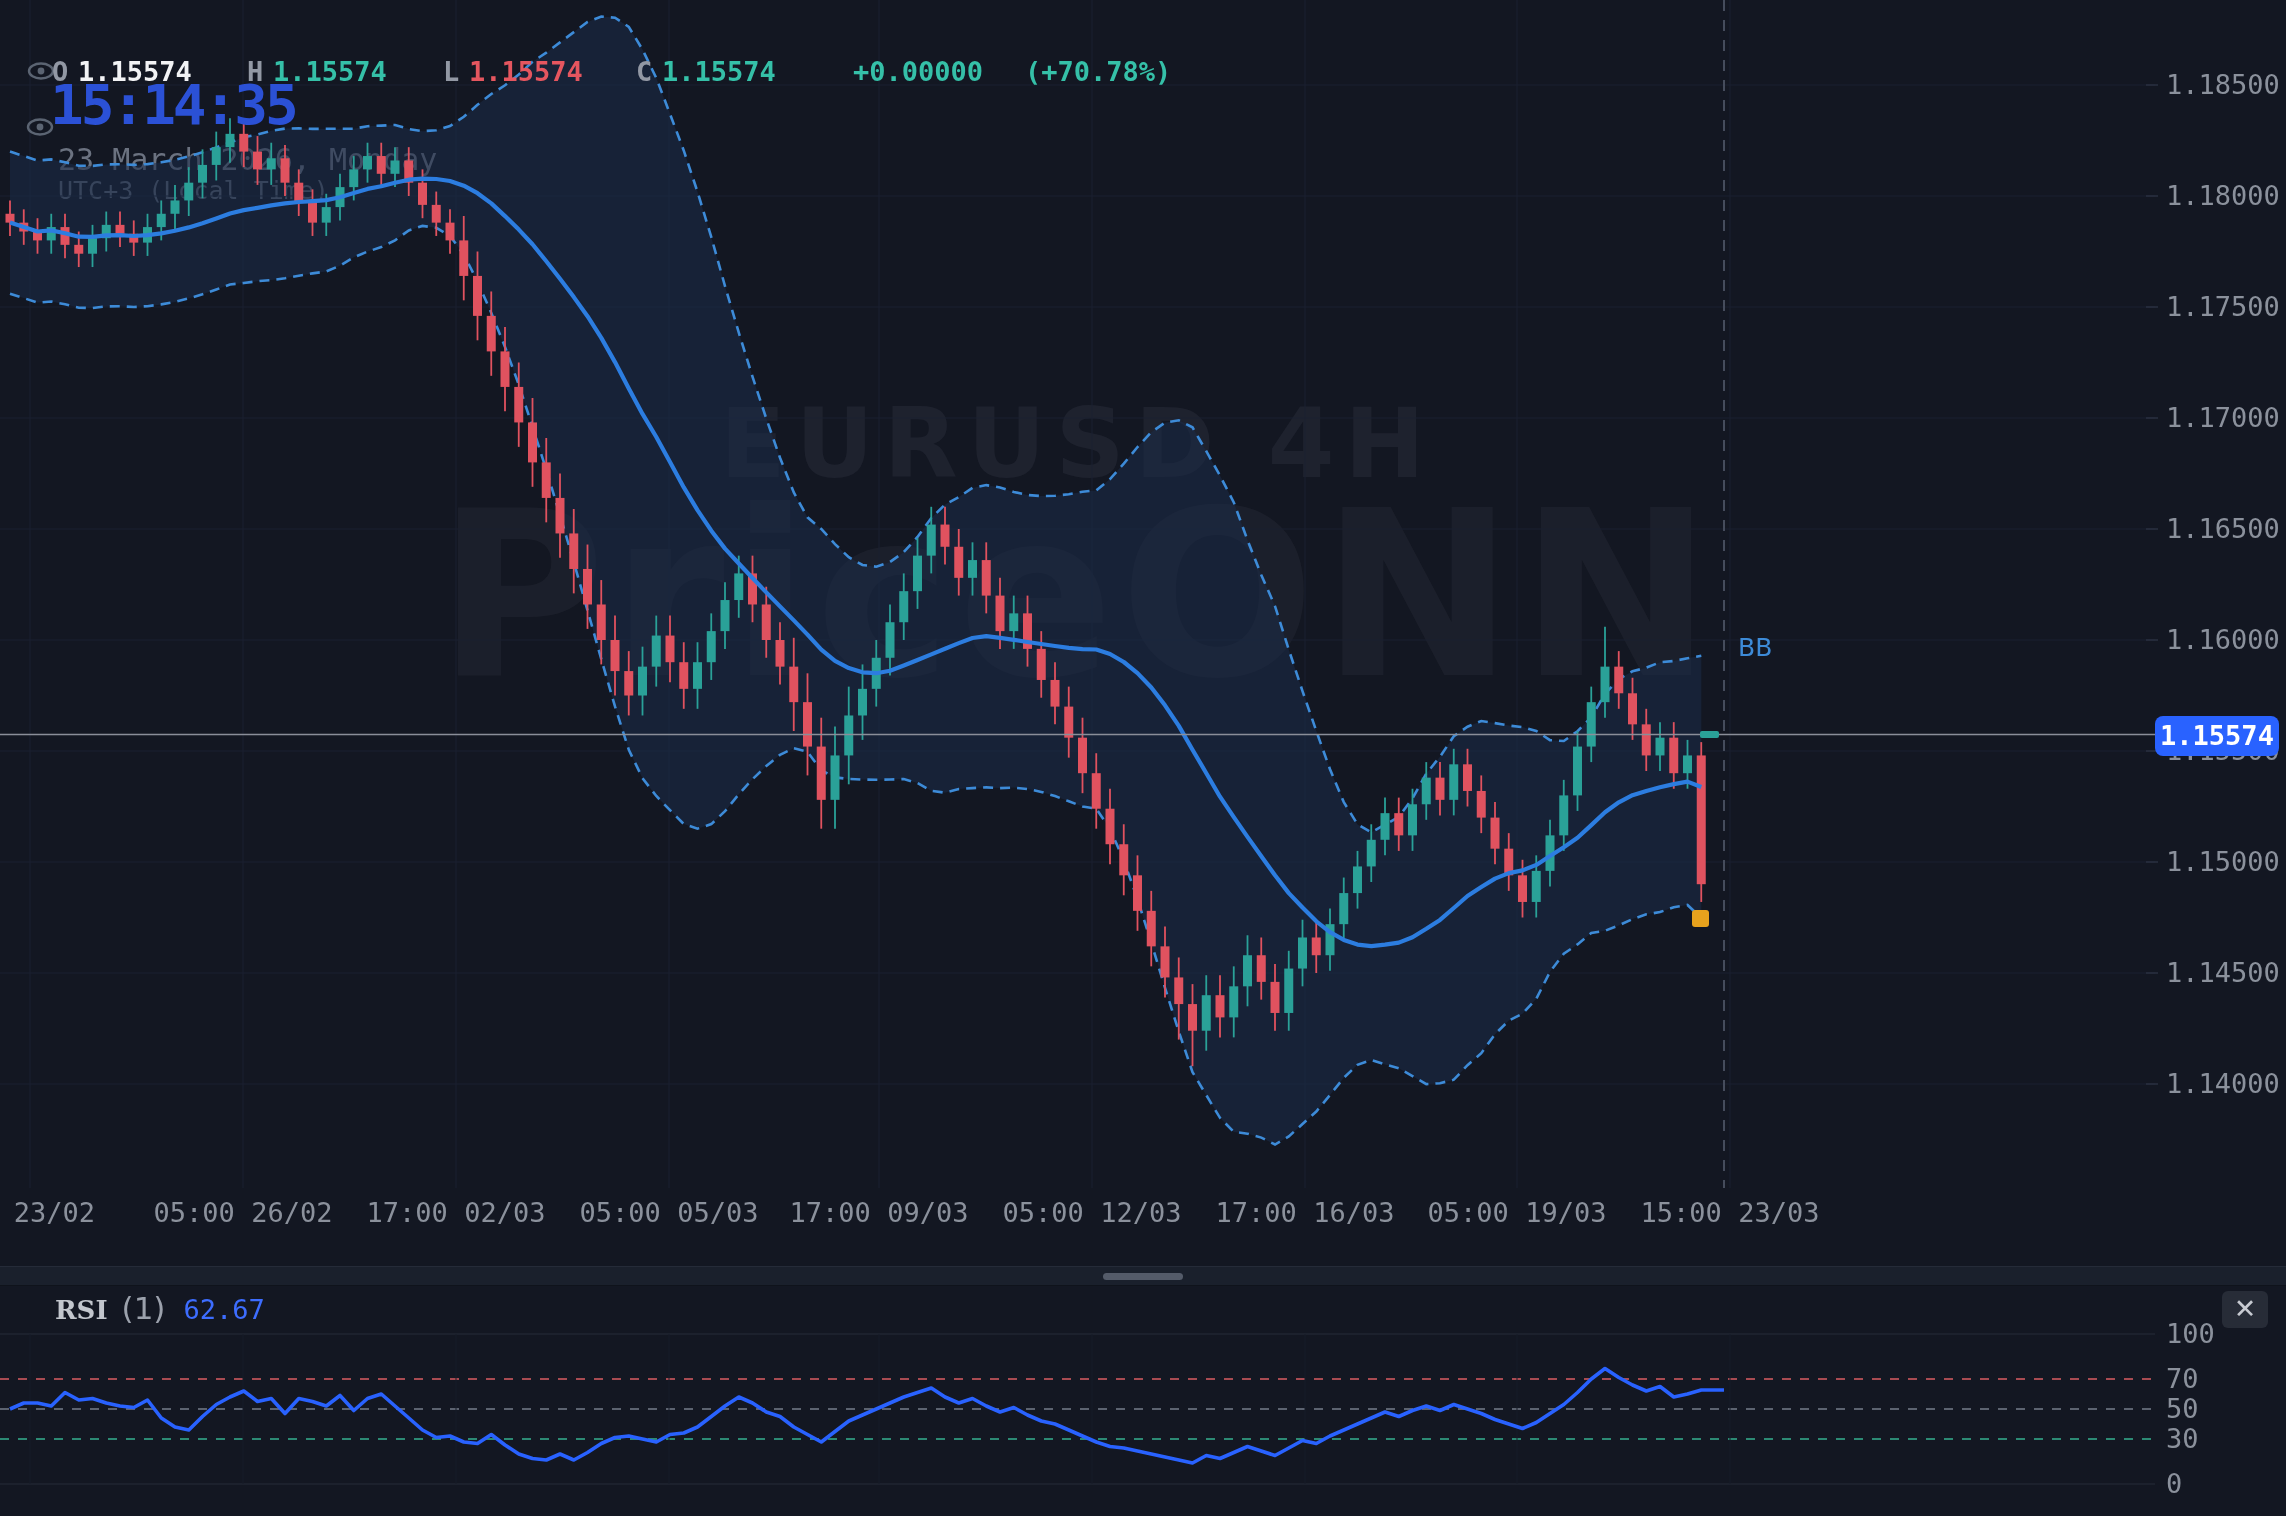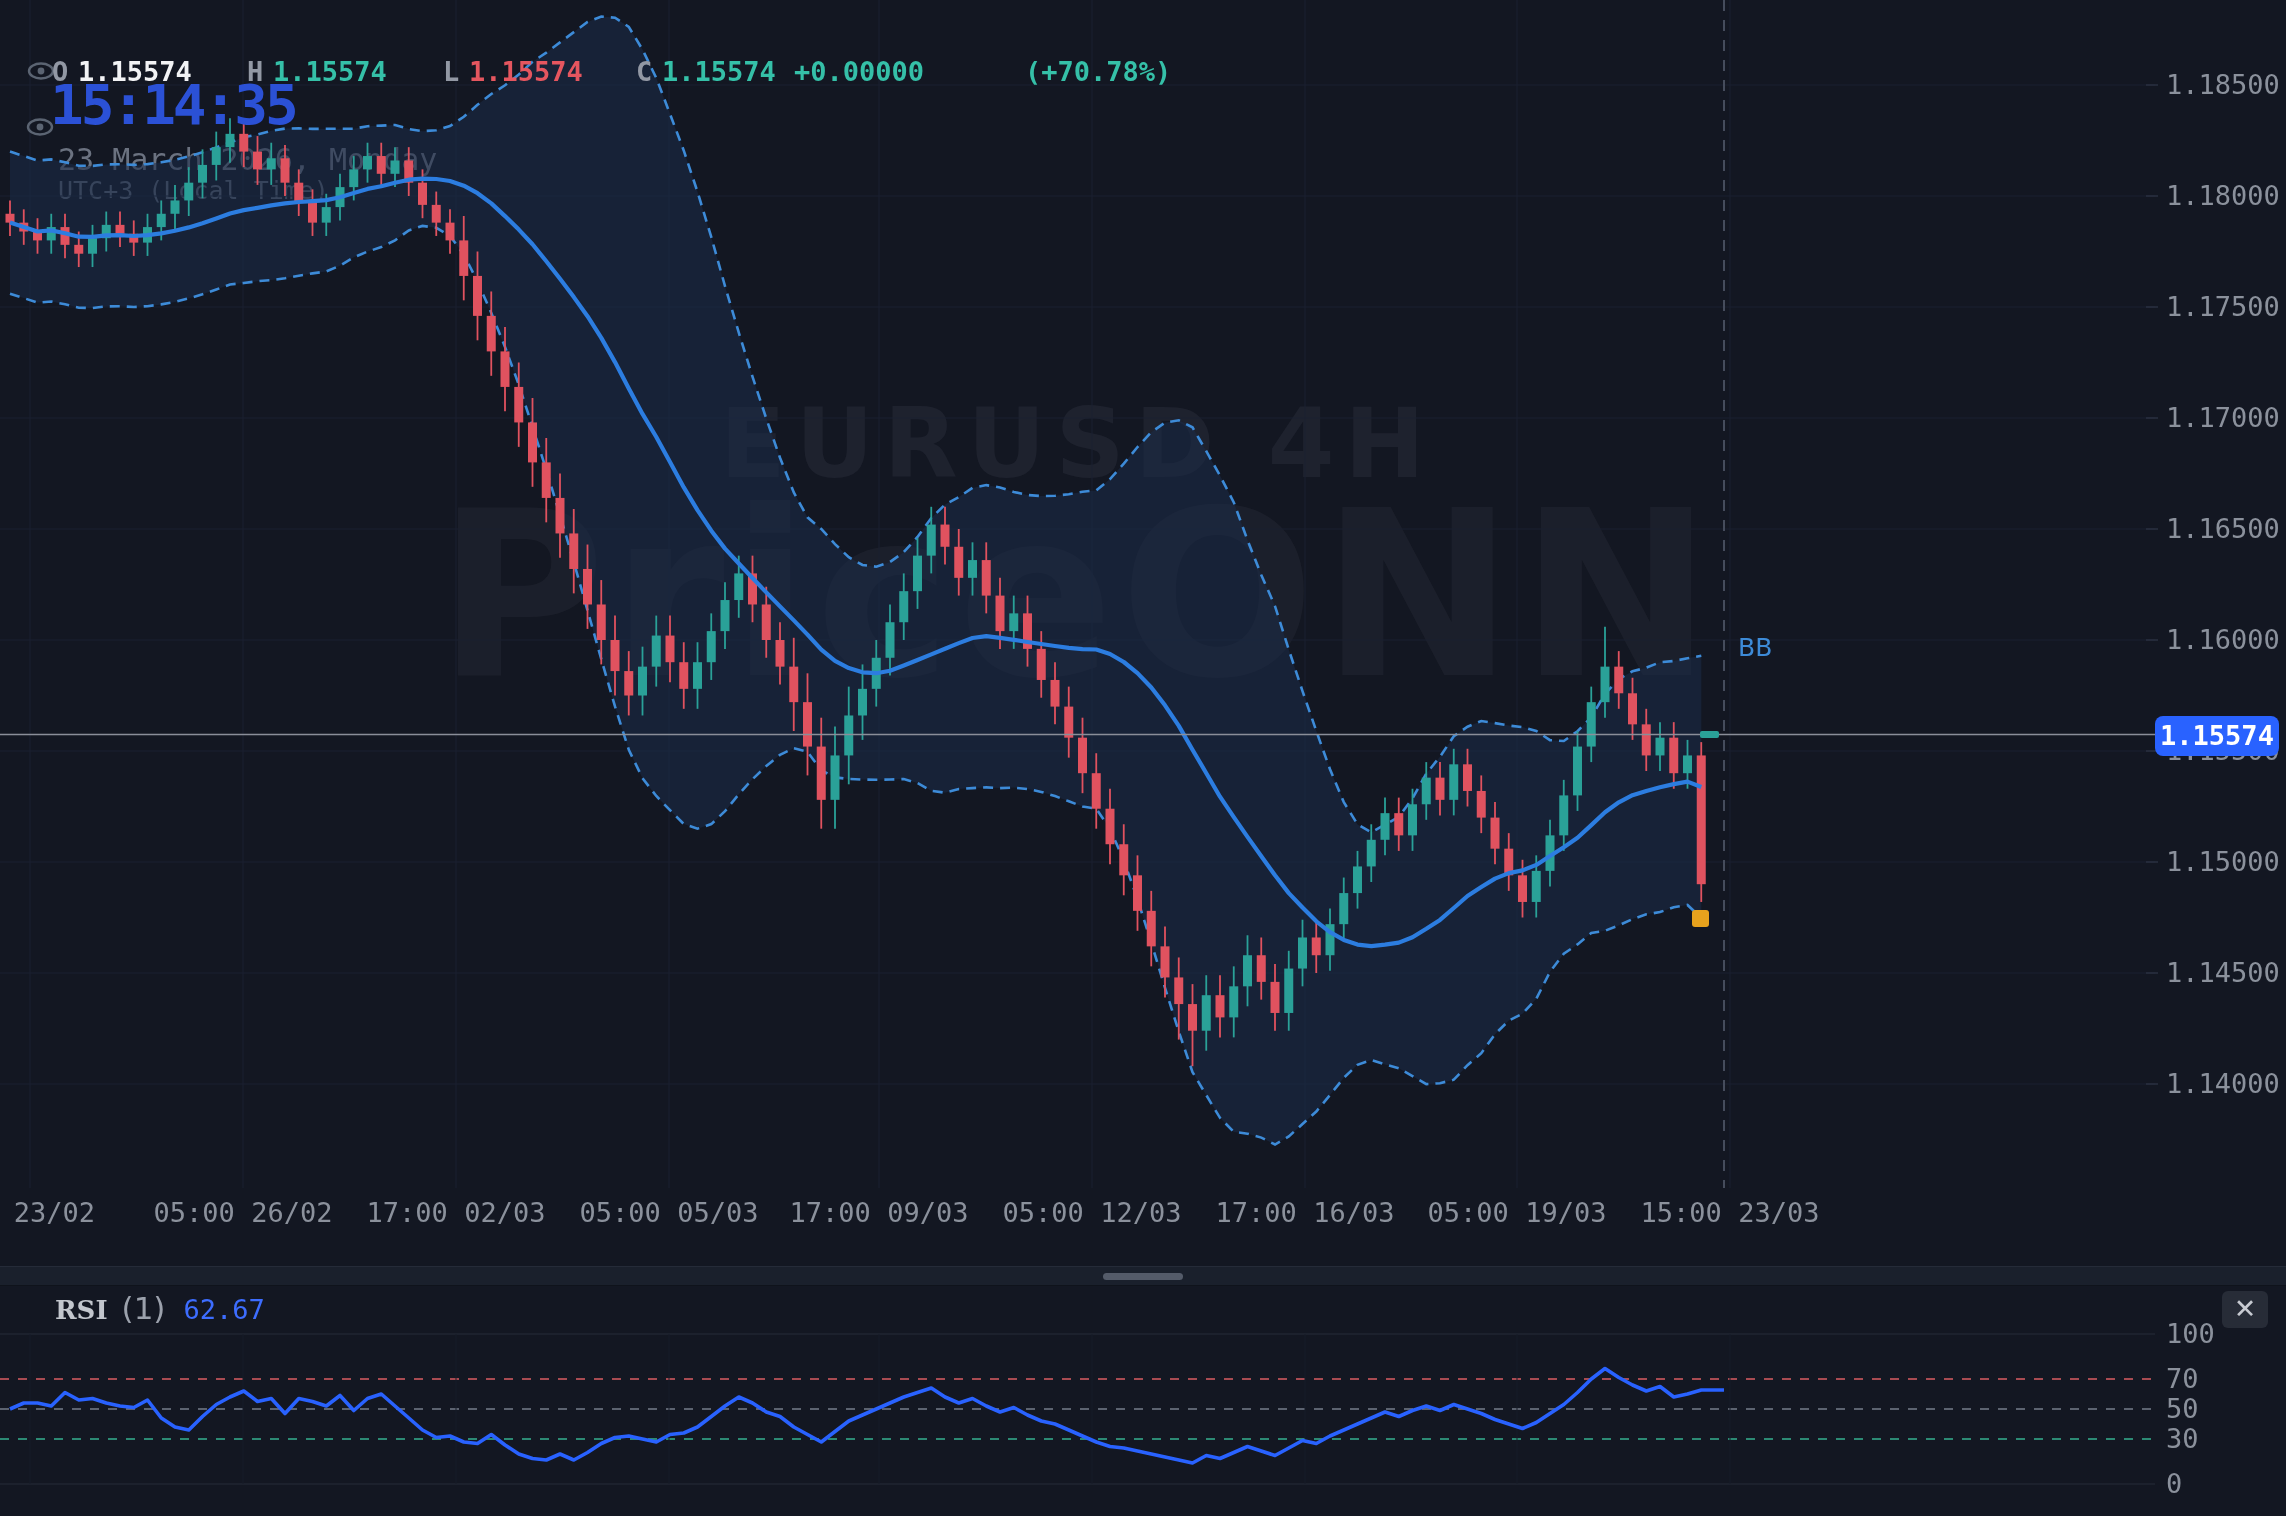--- a/index.html
+++ b/index.html
@@ -379,21 +379,21 @@
   </div>
   <div class="layer2" id="ohlc-row">
       <span style="left: 52px; color: rgb(146, 152, 164);">O</span>
       <span style="left: 78px; color: rgb(242, 243, 245);">1.15574</span>
       <span style="left: 247px; color: rgb(146, 152, 164);">H</span>
       <span style="left: 273px; color: rgb(53, 192, 168);">1.15574</span>
       <span style="left: 443px; color: rgb(146, 152, 164);">L</span>
       <span style="left: 469px; color: rgb(229, 86, 95);">1.15574</span>
       <span style="left: 636px; color: rgb(146, 152, 164);">C</span>
       <span style="left: 662px; color: rgb(53, 192, 168);">1.15574</span>
-      <span style="left: 794px; color: rgb(53, 192, 168);">+0.00000</span>
+      <span style="left: 853px; color: rgb(53, 192, 168);">+0.00000</span>
       <span style="left: 1025px; color: rgb(53, 192, 168);">(+70.78%)</span>
     </div>
   <div class="layer2" id="clock">15:14:35</div>
 
   <div class="layer3" id="price-label">1.15574</div>
 
   <div id="separator">
     <div id="pane-handle"></div>
   </div>
 

